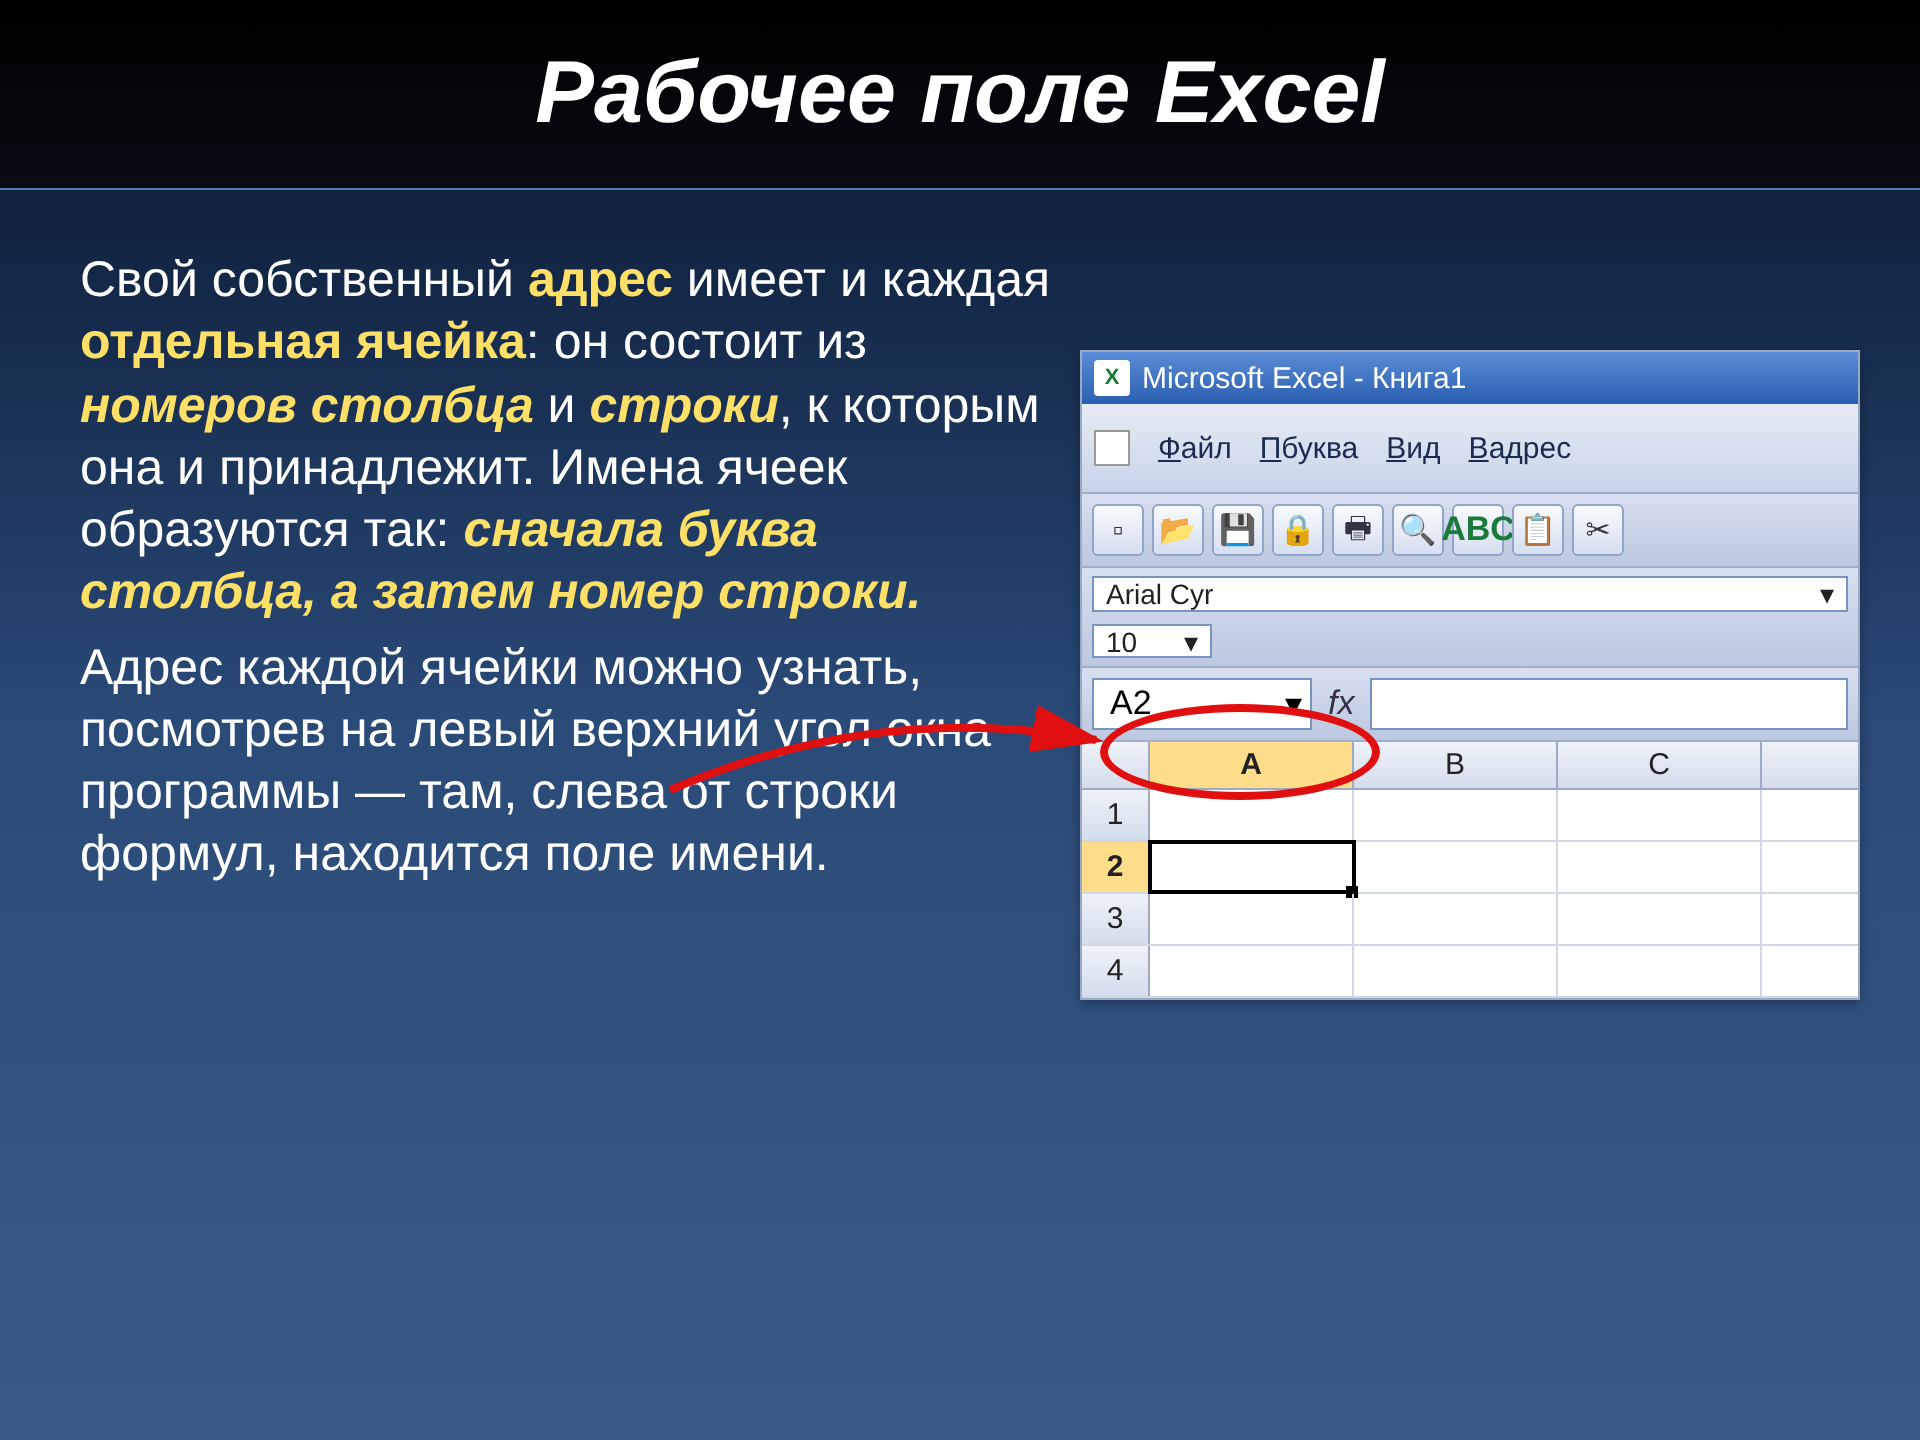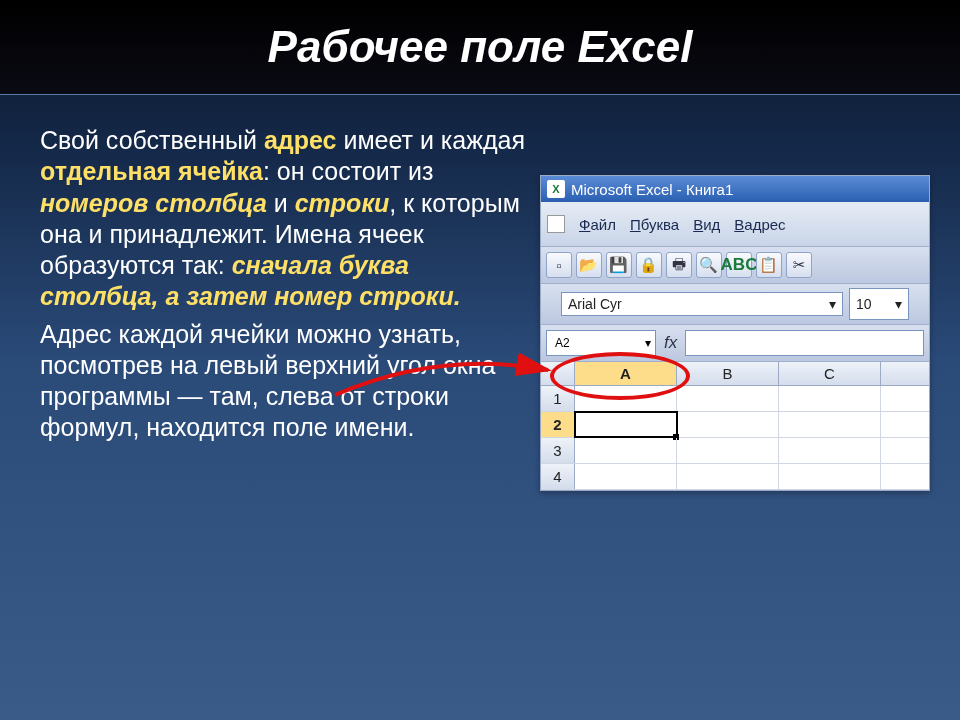--- a/index.html
+++ b/index.html
@@ -88,38 +88,38 @@
     width: 26px; height: 26px;
     background: linear-gradient(180deg, #f8fafd 0%, #d6dff0 100%);
     border: 1px solid #8fa4c8;
     border-radius: 3px;
     display: inline-flex; align-items: center; justify-content: center;
     font-size: 15px;
     color: #334;
   }
   .ex-fontbar {
     background: linear-gradient(180deg, #d8e0f0 0%, #bcc8e0 100%);
-    padding: 4px 20px;
+    padding: 4px 5px;
     display: flex;
     gap: 6px;
-    align-items: center;
     border-bottom: 1px solid #a0b0cc;
+    flex-direction: column;
   }
   .font-select {
     flex: 1;
     height: 24px;
     background: #fff;
     border: 1px solid #7a94c0;
     font-size: 14px;
     padding: 0 6px;
     display: flex; align-items: center; justify-content: space-between;
     color: #222;
   }
   .size-select {
-    width: 60px; height: 32px;
+    width: 60px; height: 17px;
     background: #fff;
     border: 1px solid #7a94c0;
     font-size: 14px;
     padding: 0 6px;
     display: flex; align-items: center; justify-content: space-between;
     color: #222;
   }
   .ex-formula {
     background: linear-gradient(180deg, #d8e0f0 0%, #bcc8e0 100%);
     padding: 5px 5px;
@@ -127,21 +127,21 @@
     gap: 8px;
     align-items: center;
     border-bottom: 1px solid #a0b0cc;
   }
   .namebox {
     width: 110px; height: 26px;
     background: #fff;
     border: 1px solid #7a94c0;
     display: flex; align-items: center; justify-content: space-between;
     padding: 0 4px 0 8px;
-    font-size: 12px;
+    font-size: 17px;
     text-align: right;
   }
   .fx {
     color: #334; font-style: italic; font-size: 17px;
     display: inline-flex; align-items: center;
   }
   .formula-input {
     flex: 1;
     height: 26px;
     background: #fff;

